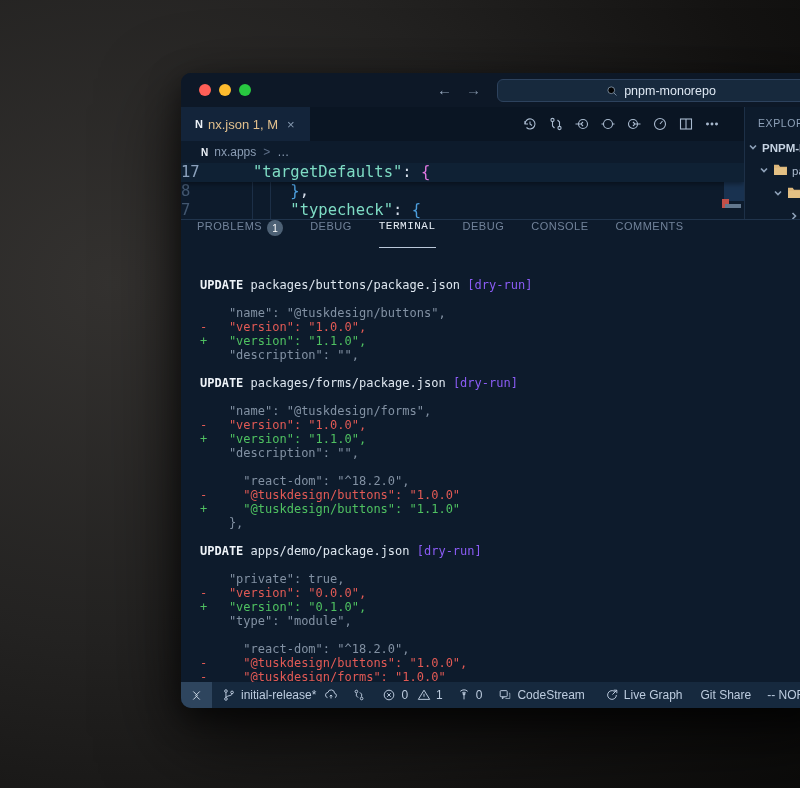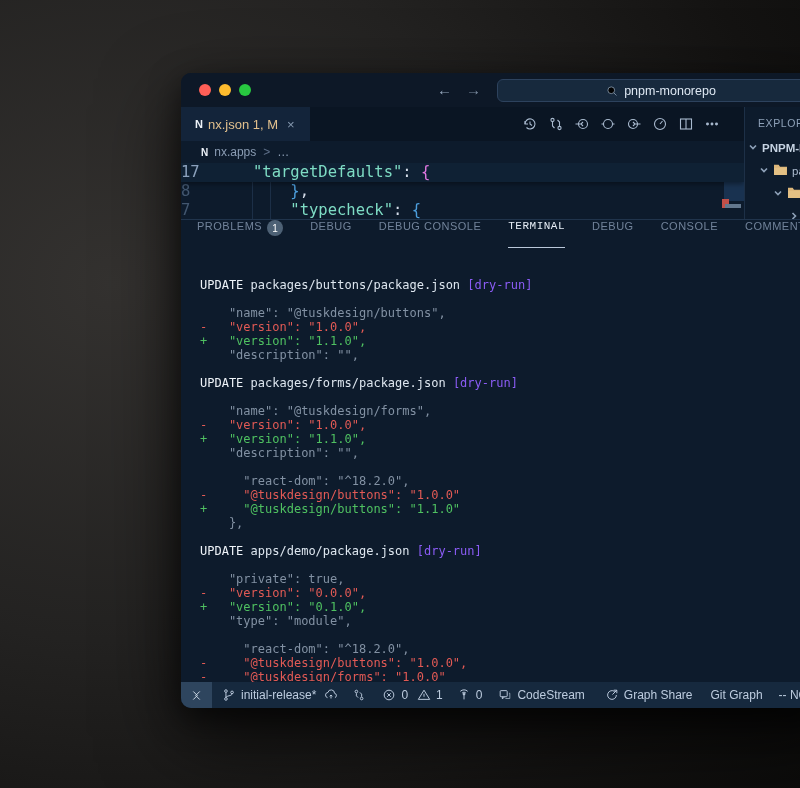--- a/index.html
+++ b/index.html
@@ -56,21 +56,21 @@
   .panel-tabs{display:flex;align-items:center;height:34px;padding-left:16px;gap:27px;font-size:11px;letter-spacing:.5px;color:#72839a;}
   .ptab{display:flex;align-items:flex-start;gap:5px;position:relative;height:100%;}
   .ptab.active{color:#e6edf5;font-family:Liberation Mono, monospace;}
   .ptab.active::after{content:"";position:absolute;left:0;right:0;bottom:6px;height:1.5px;background:#bac8da;}
   .badge{width:16px;height:16px;border-radius:50%;background:#4d6175;color:#fff;font-size:10px;letter-spacing:0;
          display:flex;align-items:center;justify-content:center;}
   .terminal{position:absolute;left:19px;top:34px;right:0;bottom:0;padding-top:24px;
             font-family:"DejaVu Sans Mono",monospace;font-size:12px;line-height:14px;overflow:hidden;}
   .tline{white-space:pre;height:14px;}
   .t-ctx{color:#8291a3;} .t-del{color:#e25a55;} .t-add{color:#4fc161;}
-  .t-cmd{color:#eef3f8;font-weight:normal;} .t-path{color:#dde6ef;} .t-tag{color:#8b5cf6;}
+  .t-cmd{color:#eef3f8;font-weight:bold;} .t-path{color:#dde6ef;} .t-tag{color:#8b5cf6;}
   
   .statusbar{position:absolute;left:0;bottom:0;right:0;height:26px;background:#16293e;display:flex;align-items:center;
              color:#bdccdf;font-size:12px;}
   .statusbar svg{width:14px;height:14px;stroke:currentColor;fill:none;stroke-width:1.1;flex:none;}
   .remote{width:31px;height:26px;background:#2e455e;display:flex;align-items:center;justify-content:center;color:#dce6f2;flex:none;}
   .sitem{display:flex;align-items:flex-end;gap:5px;white-space:nowrap;}
   .m10{margin-left:10px;} .m8{margin-left:8px;} .m14{margin-left:14px;} .m16{margin-left:16px;}
   .m18{margin-left:18px;} .m20{margin-left:20px;}
 </style>
 </head>
@@ -201,23 +201,20 @@
 
     <div class="panel">
       <div class="panel-tabs">
           <div class="ptab">
             <span>PROBLEMS</span>
             <span class="badge">1</span>
           </div>
           <div class="ptab">
             <span>DEBUG</span>
           </div>
-          <div class="ptab">
-            <span>DEBUG CONSOLE</span>
-          </div>
           <div class="ptab active">
             <span>TERMINAL</span>
           </div>
           <div class="ptab">
             <span>DEBUG</span>
           </div>
           <div class="ptab">
             <span>CONSOLE</span>
           </div>
           <div class="ptab">
@@ -311,23 +308,23 @@
             <path d="M5 10v2.5L7.5 10"></path>
             <path d="M12.5 6h1v6h-5" opacity=".7"></path>
           </svg>
         <span>CodeStream</span>
       </div>
       <div class="sitem m20">
         <svg viewBox="0 0 16 16">
             <path d="M13 8a5 5 0 1 1-2-4"></path>
             <path d="M10 2.5h3.5V6M13.5 2.5L8.5 7.5"></path>
           </svg>
-        <span>Graph Share</span>
+        <span>Live Graph</span>
       </div>
       <div class="sitem m18">
-        <span>Git Graph</span>
+        <span>Git Share</span>
       </div>
       <div class="sitem m16">
         <span>-- NORMAL --</span>
       </div>
     </div>
   </div>
 </div>
 
 </body></html>

